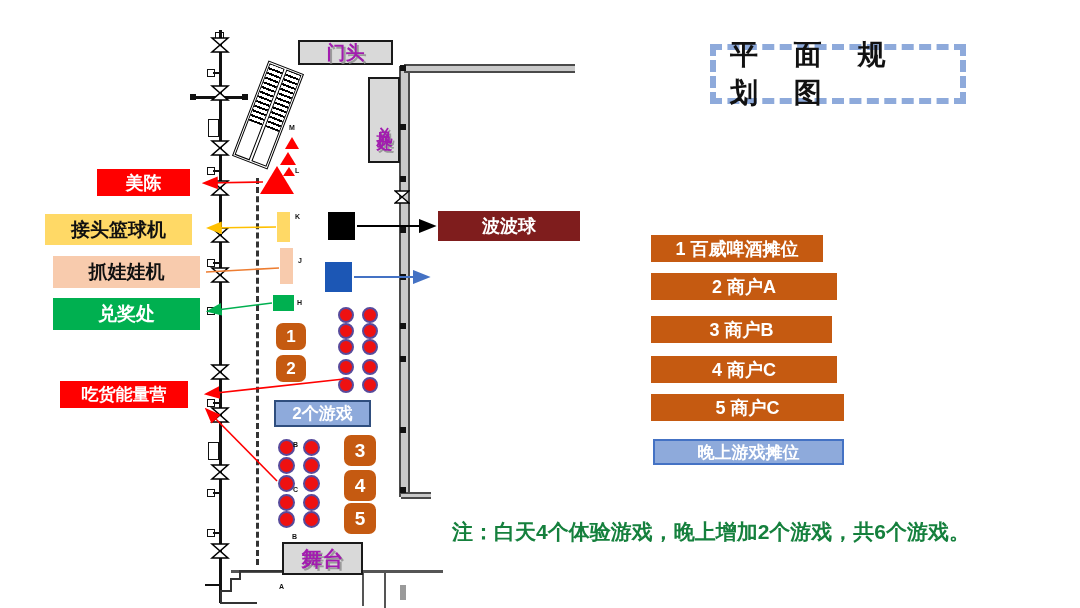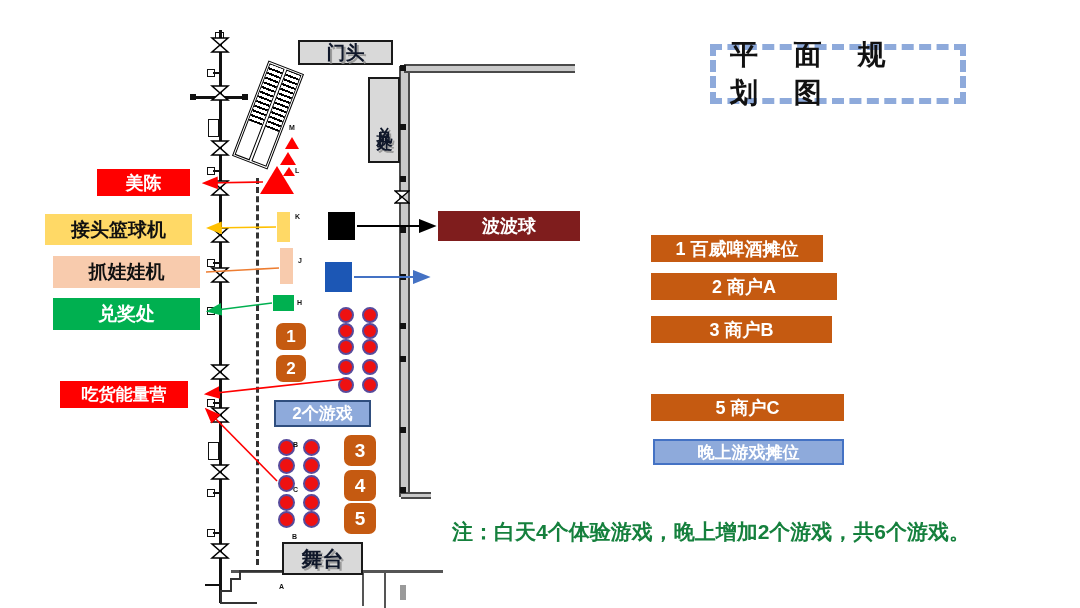--- a/index.html
+++ b/index.html
@@ -8,21 +8,21 @@
     font-family:"Liberation Sans","DejaVu Sans",sans-serif;overflow:hidden;
   }
   .abs{position:absolute;}
   .lbl{display:flex;align-items:center;justify-content:center;font-weight:bold;box-sizing:border-box;z-index:6;}
   
   #title-box{left:710px;top:44px;width:256px;height:60px;border:6px dashed #8EAADB;
     color:#111;font-size:28px;letter-spacing:14px;padding-left:14px;z-index:6;}
   
   #note-text{left:452px;top:518px;color:#15803d;font-size:21px;font-weight:bold;white-space:nowrap;z-index:6;}
   
-  .graybox{background:#D9D9D9;border:2px solid #1a1a1a;color:#0f172a;text-shadow:2px 2px 0 #9a9a9a;}
+  .graybox{background:#D9D9D9;border:2px solid #1a1a1a;color:#a21caf;text-shadow:2px 2px 0 #9a9a9a;}
   #entrance-box{left:298px;top:40px;width:95px;height:25px;font-size:19px;}
   #exchange-box{left:368px;top:77px;width:32px;height:86px;font-size:16px;
     writing-mode:vertical-rl;text-orientation:upright;letter-spacing:4px;}
   #stage-box{left:282px;top:542px;width:81px;height:33px;font-size:21px;}
   
   #decor-label{left:97px;top:169px;width:93px;height:27px;background:#FF0000;color:#fff;font-size:18px;}
   #basketball-label{left:45px;top:214px;width:147px;height:31px;background:#FFD966;color:#111;font-size:19px;}
   #claw-label{left:53px;top:256px;width:147px;height:32px;background:#F8CBAD;color:#111;font-size:19px;}
   #prize-label{left:53px;top:298px;width:147px;height:32px;background:#00B050;color:#fff;font-size:19px;}
   #foodie-label{left:60px;top:381px;width:128px;height:27px;background:#FF0000;color:#fff;font-size:17px;}
@@ -166,20 +166,21 @@
     <line x1="357" y1="226" x2="433" y2="226" stroke="#000" stroke-width="1.8" marker-end="url(#m-blk)"></line>
     <line x1="354" y1="277" x2="427" y2="277" stroke="#4472C4" stroke-width="1.8" marker-end="url(#m-blu)"></line>
     <line x1="344" y1="379" x2="207" y2="394" stroke="#FF0000" stroke-width="1.6" marker-end="url(#m-red)"></line>
     <line x1="277" y1="481" x2="207" y2="410" stroke="#FF0000" stroke-width="1.6" marker-end="url(#m-red)"></line>
     <polyline points="283,571 240,571 240,579 231,579 231,591 221,591 221,603 257,603" fill="none" stroke="#333" stroke-width="2"></polyline>
   </svg>
 
 <div class="legend-item" style="left: 651px; top: 235px; width: 172px; height: 27px; background: rgb(197, 90, 17);">1 百威啤酒摊位</div>
     <div class="legend-item" style="left: 651px; top: 273px; width: 186px; height: 27px; background: rgb(197, 90, 17);">2  商户A</div>
     <div class="legend-item" style="left: 651px; top: 316px; width: 181px; height: 27px; background: rgb(197, 90, 17);">3 商户B</div>
+    <div class="legend-item" style="left: 651px; top: 356px; width: 186px; height: 27px; background: rgb(197, 90, 17);">4 商户C</div>
     <div class="legend-item" style="left: 651px; top: 394px; width: 193px; height: 27px; background: rgb(197, 90, 17);">5 商户C</div>
     <div class="stall" style="left: 276px; top: 323px; width: 30px; height: 27px; font-size: 17px; background: rgb(197, 90, 17);">1</div>
     <div class="stall" style="left: 276px; top: 355px; width: 30px; height: 27px; font-size: 17px; background: rgb(197, 90, 17);">2</div>
     <div class="stall" style="left: 344px; top: 435px; width: 32px; height: 31px; font-size: 19px; background: rgb(197, 90, 17);">3</div>
     <div class="stall" style="left: 344px; top: 470px; width: 32px; height: 31px; font-size: 19px; background: rgb(197, 90, 17);">4</div>
     <div class="stall" style="left: 344px; top: 503px; width: 32px; height: 31px; font-size: 19px; background: rgb(197, 90, 17);">5</div>
     <div class="dot" style="left: 338px; top: 307px; width: 16px; height: 16px; background: rgb(238, 17, 17); border-color: rgb(88, 74, 155);"></div>
     <div class="dot" style="left: 338px; top: 323px; width: 16px; height: 16px; background: rgb(238, 17, 17); border-color: rgb(88, 74, 155);"></div>
     <div class="dot" style="left: 338px; top: 339px; width: 16px; height: 16px; background: rgb(238, 17, 17); border-color: rgb(88, 74, 155);"></div>
     <div class="dot" style="left: 338px; top: 359px; width: 16px; height: 16px; background: rgb(238, 17, 17); border-color: rgb(88, 74, 155);"></div>

